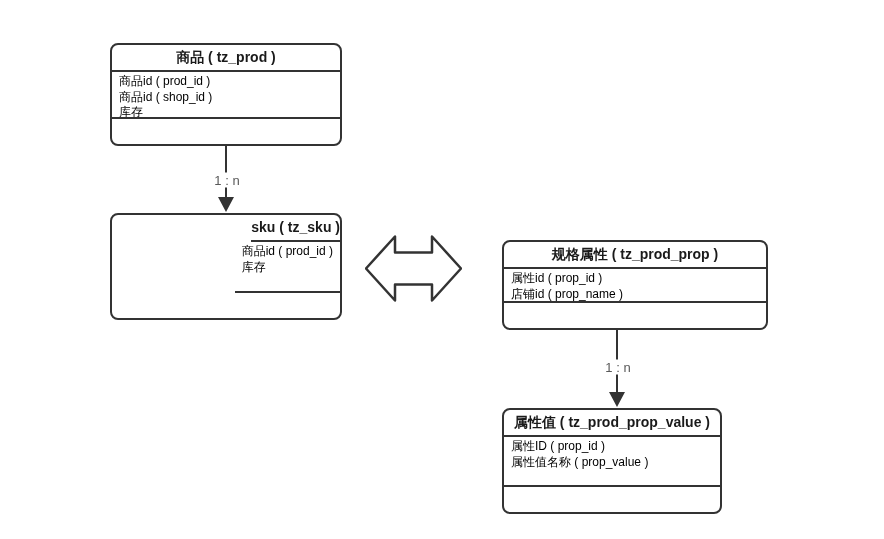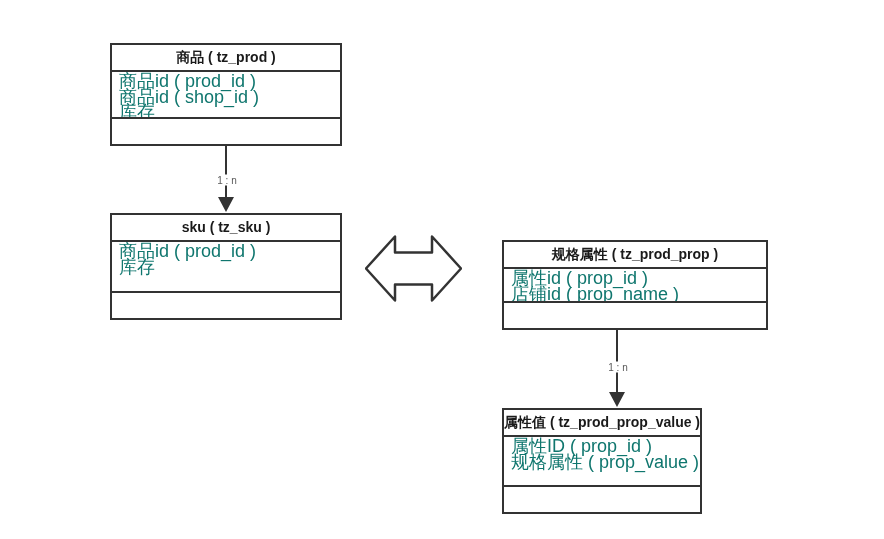--- a/index.html
+++ b/index.html
@@ -8,53 +8,53 @@
     width: 884px;
     height: 539px;
     background: #ffffff;
     font-family: "Liberation Sans", "DejaVu Sans", sans-serif;
     overflow: hidden;
   }
   .entity {
     position: absolute;
     background: #ffffff;
     border: 2px solid #333333;
-    border-radius: 0;
+    border-radius: 8px;
     box-sizing: border-box;
     display: flex;
     flex-direction: column;
   }
   .entity-header {
     flex: 0 0 25px;
     line-height: 25px;
     text-align: center;
     font-size: 14px;
     font-weight: bold;
     color: #1a1a1a;
     border-bottom: 2px solid #333333;
     white-space: nowrap;
     overflow: hidden;
   }
   .entity-fields {
     flex: 1 1 auto;
     padding: 2px 7px 16px 7px;
-    font-size: 18px;
+    font-size: 12px;
     line-height: 15.5px;
-    color: #0f766e;
+    color: #000000;
     border-bottom: 2px solid #333333;
     overflow: hidden;
   }
   .field { white-space: nowrap; }
   .entity-footer { flex: 0 0 25px; }
 
   
   .e-prod       { left: 110px; top: 43px;  width: 232px; height: 103px; }
-  .e-sku        { left: 110px; top: 213px; width: 232px; height: 107px; }
+  .e-sku        { left: 110px; top: 213px; width: 232px; height: 107px; align-items: flex-end; }
   .e-prop       { left: 502px; top: 240px; width: 266px; height: 90px;  }
-  .e-prop-value { left: 502px; top: 408px; width: 200px; height: 106px; }
+  .e-prop-value { left: 502px; top: 408px; width: 220px; height: 106px; }
 
   
   .vline {
     position: absolute;
     width: 2px;
     background: #333333;
   }
   .line-1 { left: 225px; top: 146px; height: 54px; }
   .line-2 { left: 616px; top: 330px; height: 65px; }
   .arrowhead {
@@ -64,21 +64,21 @@
     border-right: 8px solid transparent;
     border-top: 15px solid #333333;
   }
   .head-1 { left: 218px; top: 197px; }
   .head-2 { left: 609px; top: 392px; }
   .card-label {
     position: absolute;
     transform: translate(-50%, -50%);
     background: #ffffff;
     padding: 0 3px;
-    font-size: 10px;
+    font-size: 13px;
     color: #595959;
     white-space: nowrap;
   }
   .label-1 { left: 227px; top: 180px; }
   .label-2 { left: 618px; top: 367px; }
 
   .double-arrow {
     position: absolute;
     left: 365px; top: 235px;
     width: 97px; height: 67px;
@@ -129,18 +129,18 @@
   </div>
 
   <div class="vline line-2"></div>
   <div class="arrowhead head-2"></div>
   <div class="card-label label-2">1 : n</div>
 
   <div class="entity e-prop-value">
     <div class="entity-header">属性值 ( tz_prod_prop_value )</div>
     <div class="entity-fields">
       <div class="field">属性ID ( prop_id )</div>
-      <div class="field">规格属性 ( prop_value )</div>
+      <div class="field">属性值名称 ( prop_value )</div>
     </div>
     <div class="entity-footer"></div>
   </div>
 
 </div>
 
 </body></html>

